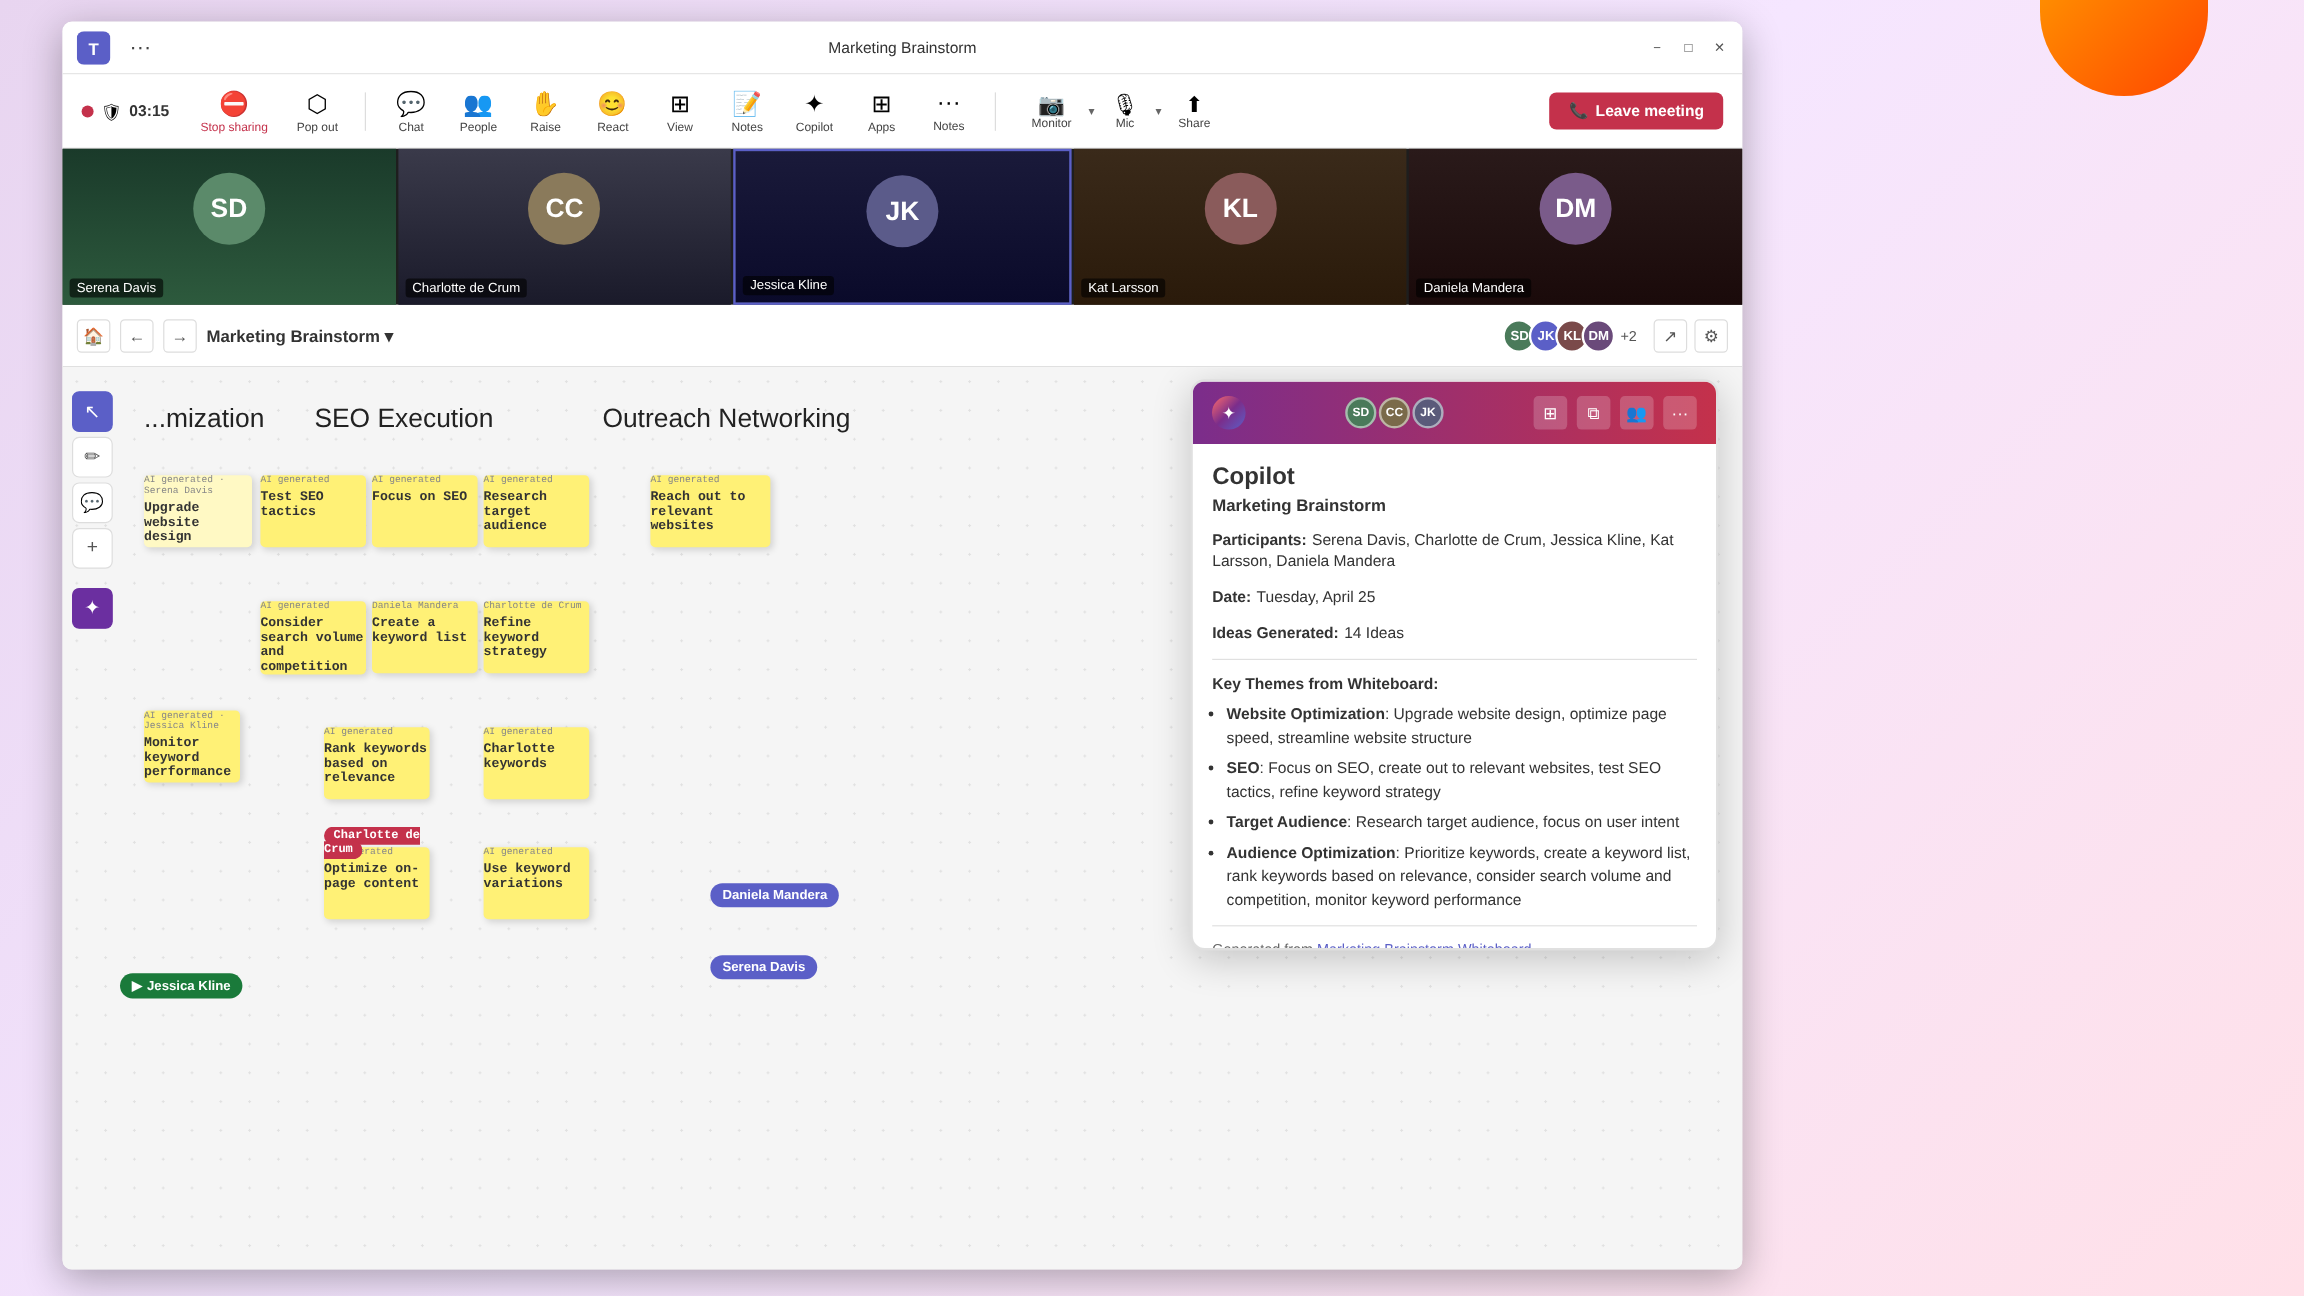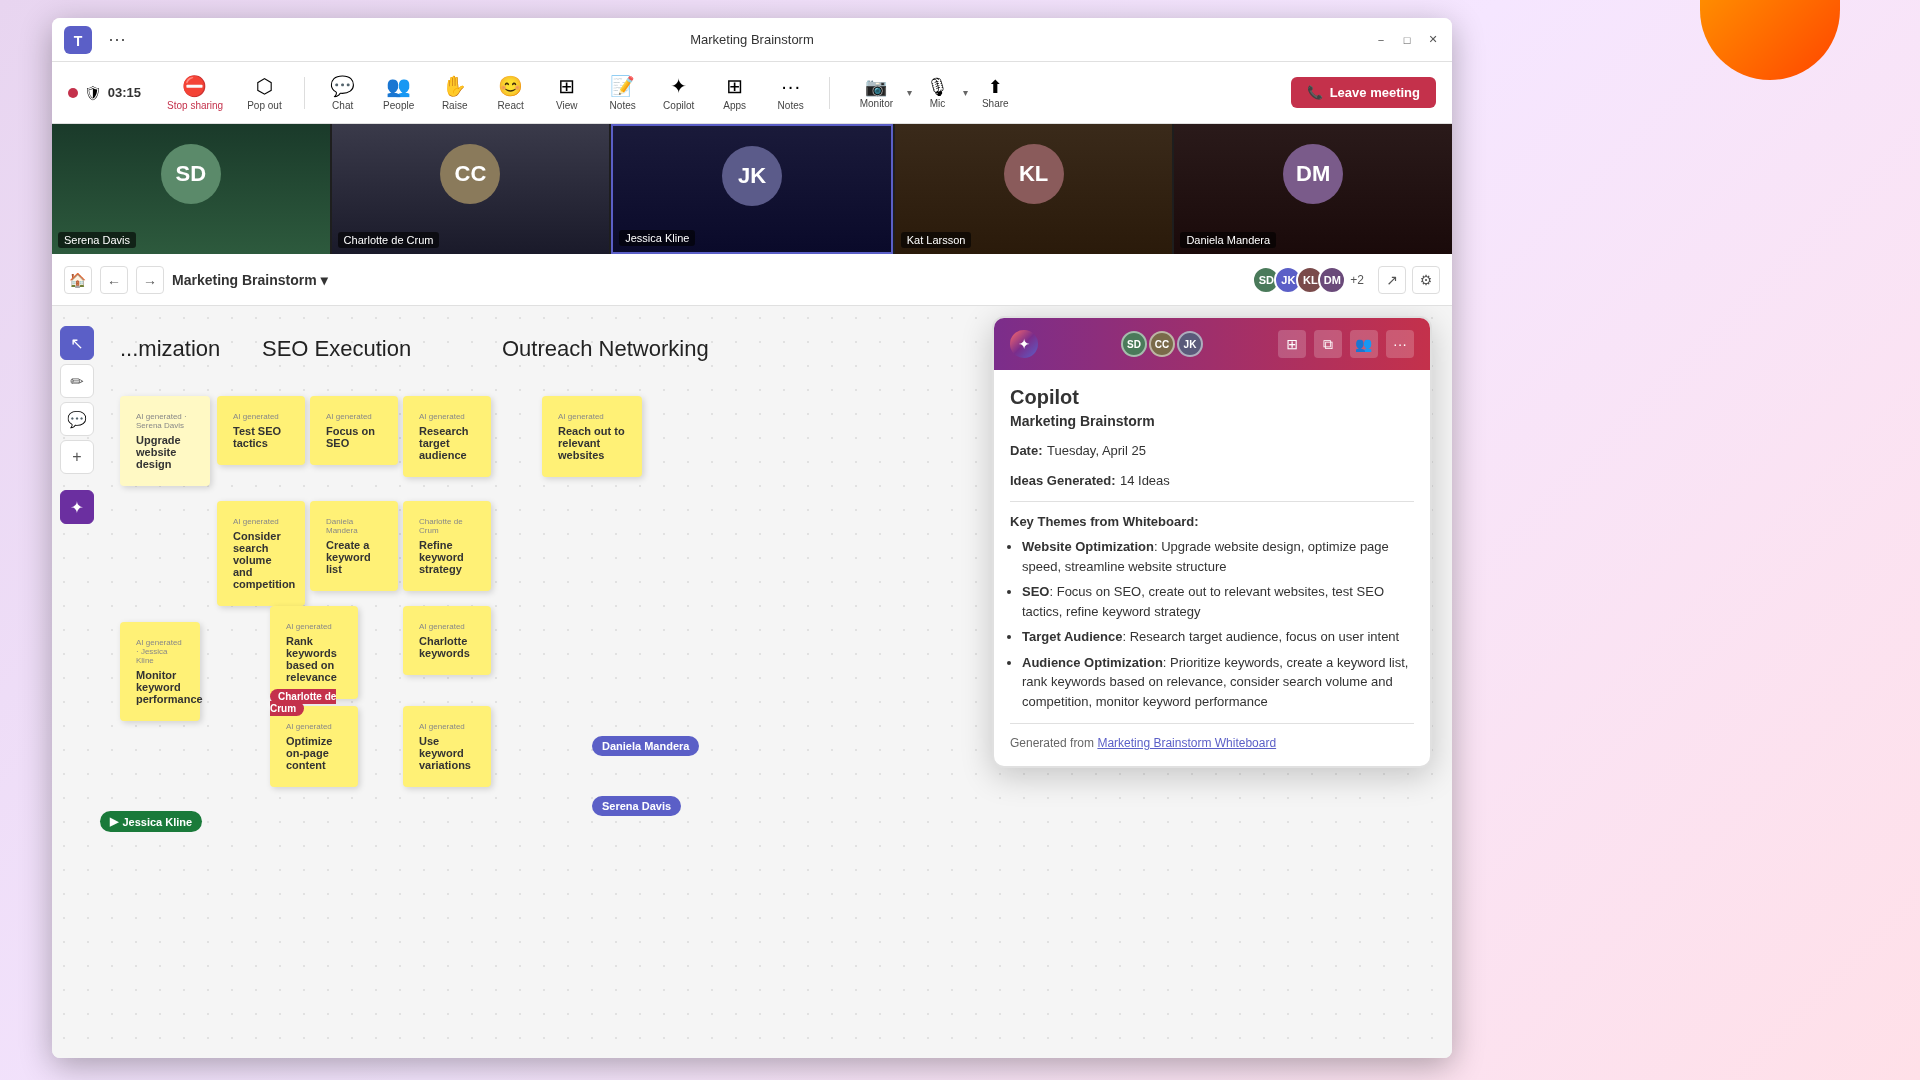--- a/index.html
+++ b/index.html
@@ -313,27 +313,28 @@
       font-size: 16px;
       color: #555;
     }
     .tool-btn.active { background: #5b5fc7; color: #fff; border-color: #5b5fc7; }
     .tool-btn.copilot-tool { background: #6b2fa0; color: #fff; border-color: #6b2fa0; }
 
     
     .sticky-note {
       position: absolute;
       border-radius: 4px;
-      padding: 16px;
+      padding: 0;
       font-size: 11px;
       font-weight: 500;
       color: #333;
       box-shadow: 2px 2px 6px rgba(0,0,0,0.15);
       min-width: 80px;
       min-height: 60px;
+      font-family: Liberation Mono, monospace;
     }
     .sticky-yellow { background: #fff176; }
     .sticky-light { background: #fff9c4; }
     .note-tag {
       font-size: 8px;
       color: #888;
       margin-bottom: 4px;
     }
     .note-content {
       font-size: 11px;
@@ -696,21 +697,21 @@
     <div class="sticky-note sticky-yellow" style="left:258px;top:195px;width:88px;">
       <div class="note-tag">Daniela Mandera</div>
       <div class="note-content">Create a keyword list</div>
     </div>
 
     <div class="sticky-note sticky-yellow" style="left:351px;top:195px;width:88px;">
       <div class="note-tag">Charlotte de Crum</div>
       <div class="note-content">Refine keyword strategy</div>
     </div>
 
-    <div class="sticky-note sticky-yellow" style="left:68px;top:316px;width:76px;">
+    <div class="sticky-note sticky-yellow" style="left:68px;top:286px;width:76px;">
       <div class="note-tag">AI generated · Jessica Kline</div>
       <div class="note-content">Monitor keyword performance</div>
     </div>
 
     <div class="sticky-note sticky-yellow" style="left:218px;top:300px;width:88px;">
       <div class="note-tag">AI generated</div>
       <div class="note-content">Rank keywords based on relevance</div>
     </div>
 
     <div class="sticky-note sticky-yellow" style="left:351px;top:300px;width:88px;">
@@ -761,20 +762,24 @@
           <div class="cp-icon-btn">⧉</div>
           <div class="cp-icon-btn">👥</div>
           <div class="cp-icon-btn">···</div>
         </div>
       </div>
 
       <div class="copilot-content">
         <div class="copilot-title">Copilot</div>
         <div class="copilot-subtitle">Marketing Brainstorm</div>
 
+        <div class="copilot-section">
+          <span class="copilot-field-label">Participants:</span>
+          <span class="copilot-field-value">Serena Davis, Charlotte de Crum, Jessica Kline, Kat Larsson, Daniela Mandera</span>
+        </div>
 
         <div class="copilot-section">
           <span class="copilot-field-label">Date:</span>
           <span class="copilot-field-value">Tuesday, April 25</span>
         </div>
 
         <div class="copilot-section">
           <span class="copilot-field-label">Ideas Generated:</span>
           <span class="copilot-field-value">14 Ideas</span>
         </div>

